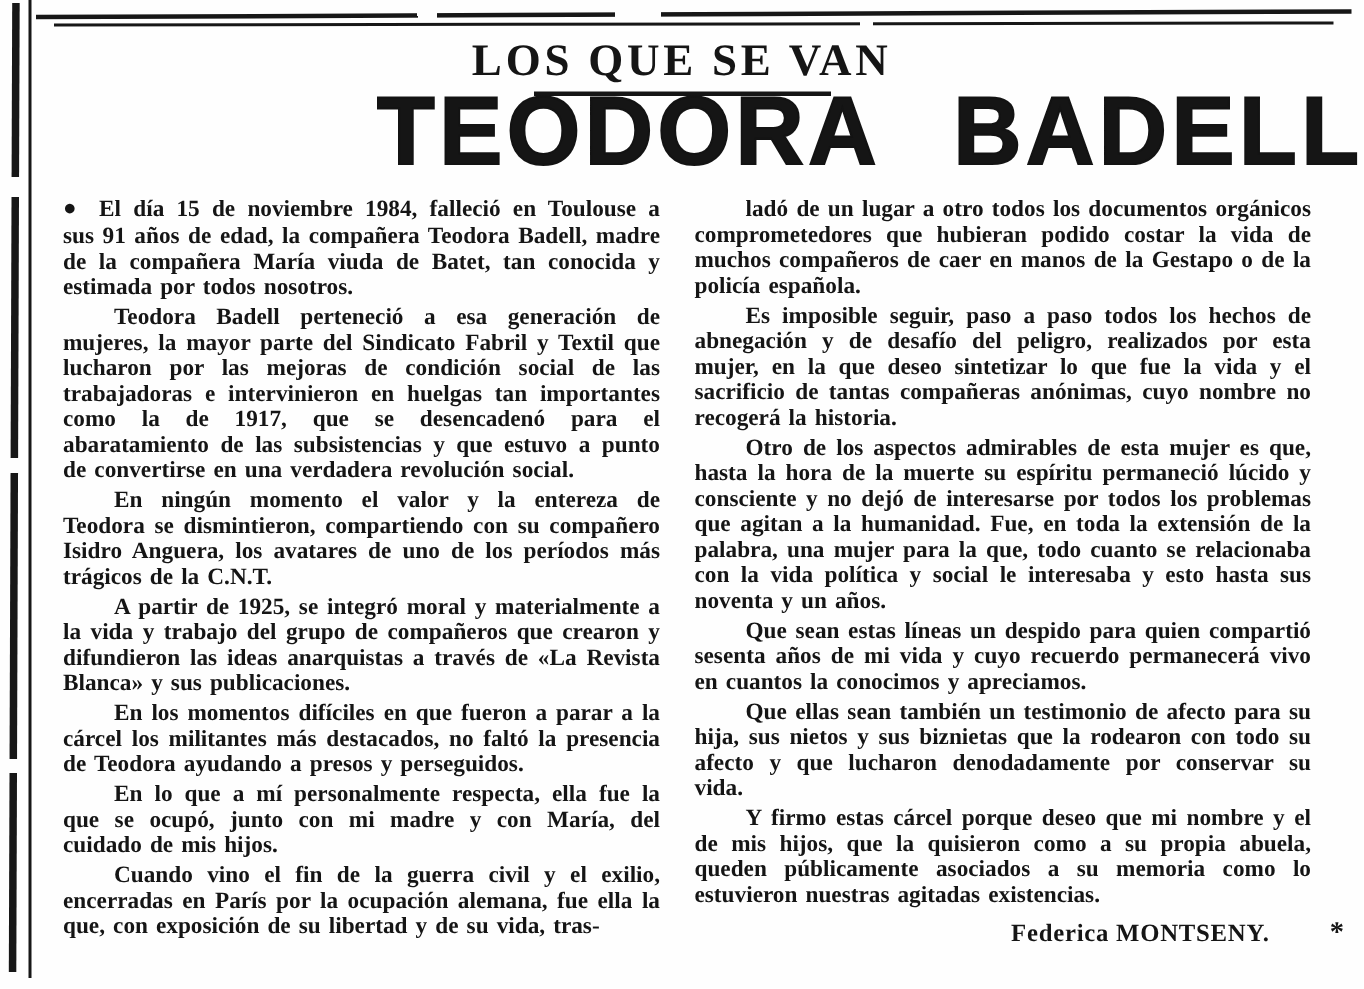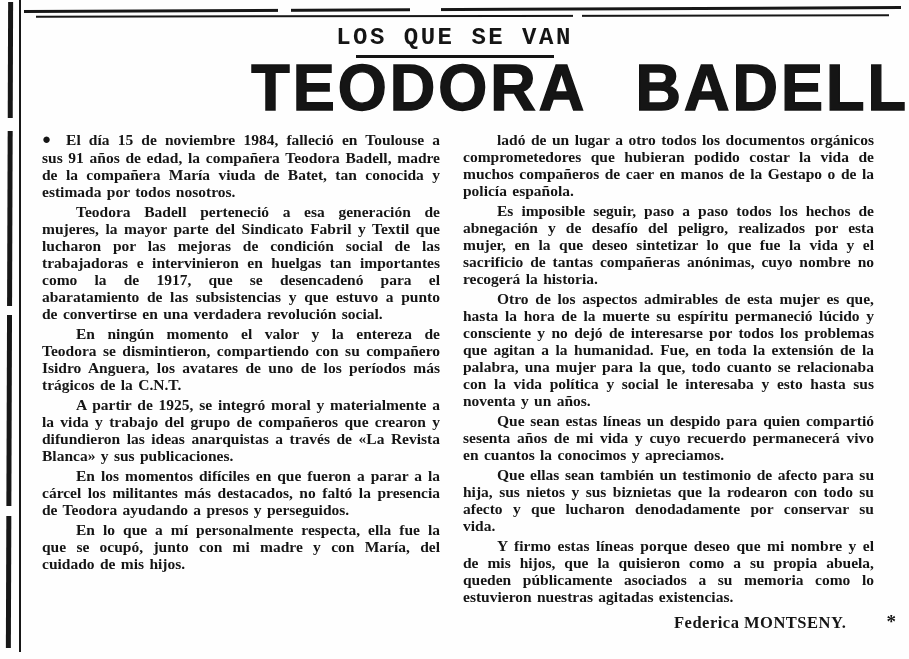--- a/index.html
+++ b/index.html
@@ -35,23 +35,23 @@
     position: absolute; left: 19px; top: 0; width: 2px; height: 652px;
     background: #171717;
   }
   
   .kicker-wrap {
     position: absolute; top: 26px; left: 0; width: 100%;
     text-align: center;
   }
   .kicker {
     display: inline-block;
-    font-family: Liberation Mono, monospace;
+    font-family: Liberation Serif, serif;
     font-weight: bold;
-    font-size: 24px;
+    font-size: 30px;
     letter-spacing: 2.5px;
     line-height: 1;
   }
   .kicker-underline {
     width: 198px; height: 3px;
     background: #151515;
     margin: 5px auto 0;
   }
   .title {
     position: absolute; top: 56px; left: 0; width: 100%;
@@ -129,29 +129,30 @@
 
   <main class="columns">
 
     <section class="col col-left">
       <p class="lead"><span class="bullet">●</span><span>El día 15 de noviembre 1984, falleció en Toulouse a sus 91 años de edad, la compañera Teodora Badell, madre de la compañera María viuda de Batet, tan conocida y estimada por todos nosotros.</span></p>
       <p>Teodora Badell perteneció a esa generación de mujeres, la mayor parte del Sindicato Fabril y Textil que lucharon por las mejoras de condición social de las trabajadoras e intervinieron en huelgas tan importantes como la de 1917, que se desencadenó para el abaratamiento de las subsistencias y que estuvo a punto de convertirse en una verdadera revolución social.</p>
       <p>En ningún momento el valor y la entereza de Teodora se dismintieron, compartiendo con su compañero Isidro Anguera, los avatares de uno de los períodos más trágicos de la C.N.T.</p>
       <p>A partir de 1925, se integró moral y materialmente a la vida y trabajo del grupo de compañeros que crearon y difundieron las ideas anarquistas a través de «La Revista Blanca» y sus publicaciones.</p>
       <p>En los momentos difíciles en que fueron a parar a la cárcel los militantes más destacados, no faltó la presencia de Teodora ayudando a presos y perseguidos.</p>
       <p>En lo que a mí personalmente respecta, ella fue la que se ocupó, junto con mi madre y con María, del cuidado de mis hijos.</p>
+      <p>Cuando vino el fin de la guerra civil y el exilio, encerradas en París por la ocupación alemana, fue ella la que, con exposición de su libertad y de su vida, tras-</p>
     </section>
 
     <section class="col col-right">
       <p>ladó de un lugar a otro todos los documentos orgánicos comprometedores que hubieran podido costar la vida de muchos compañeros de caer en manos de la Gestapo o de la policía española.</p>
       <p>Es imposible seguir, paso a paso todos los hechos de abnegación y de desafío del peligro, realizados por esta mujer, en la que deseo sintetizar lo que fue la vida y el sacrificio de tantas compañeras anónimas, cuyo nombre no recogerá la historia.</p>
       <p>Otro de los aspectos admirables de esta mujer es que, hasta la hora de la muerte su espíritu permaneció lúcido y consciente y no dejó de interesarse por todos los problemas que agitan a la humanidad. Fue, en toda la extensión de la palabra, una mujer para la que, todo cuanto se relacionaba con la vida política y social le interesaba y esto hasta sus noventa y un años.</p>
       <p>Que sean estas líneas un despido para quien compartió sesenta años de mi vida y cuyo recuerdo permanecerá vivo en cuantos la conocimos y apreciamos.</p>
       <p>Que ellas sean también un testimonio de afecto para su hija, sus nietos y sus biznietas que la rodearon con todo su afecto y que lucharon denodadamente por conservar su vida.</p>
-      <p>Y firmo estas líneas porque deseo que mi nombre y el de mis hijos, que la quisieron como a su propia abuela, queden públicamente asociados a su memoria como lo estuvieron nuestras agitadas existencias.</p>
+      <p>Y firmo estas cárcel porque deseo que mi nombre y el de mis hijos, que la quisieron como a su propia abuela, queden públicamente asociados a su memoria como lo estuvieron nuestras agitadas existencias.</p>
       <div class="signature-row">
         <span class="signature">Federica MONTSENY.</span>
         <span class="footnote-mark">*</span>
       </div>
     </section>
 
   </main>
 </div>
 
 </body></html>

